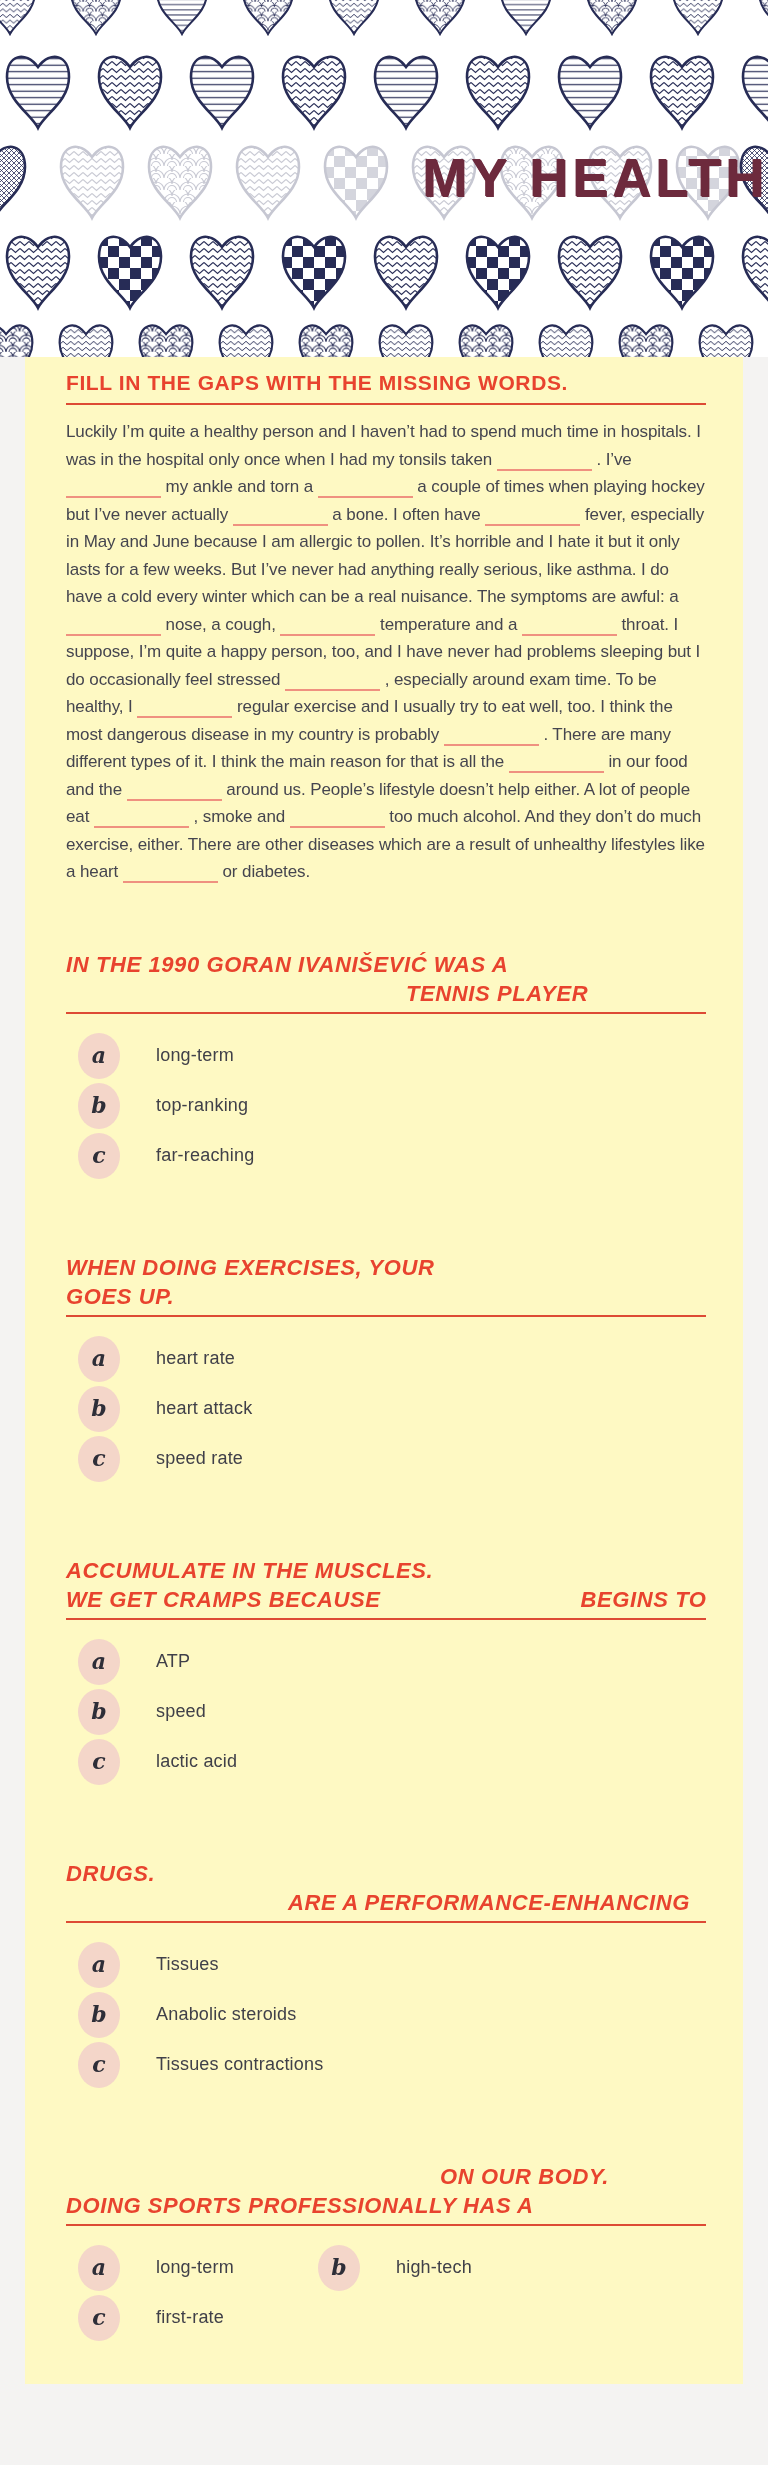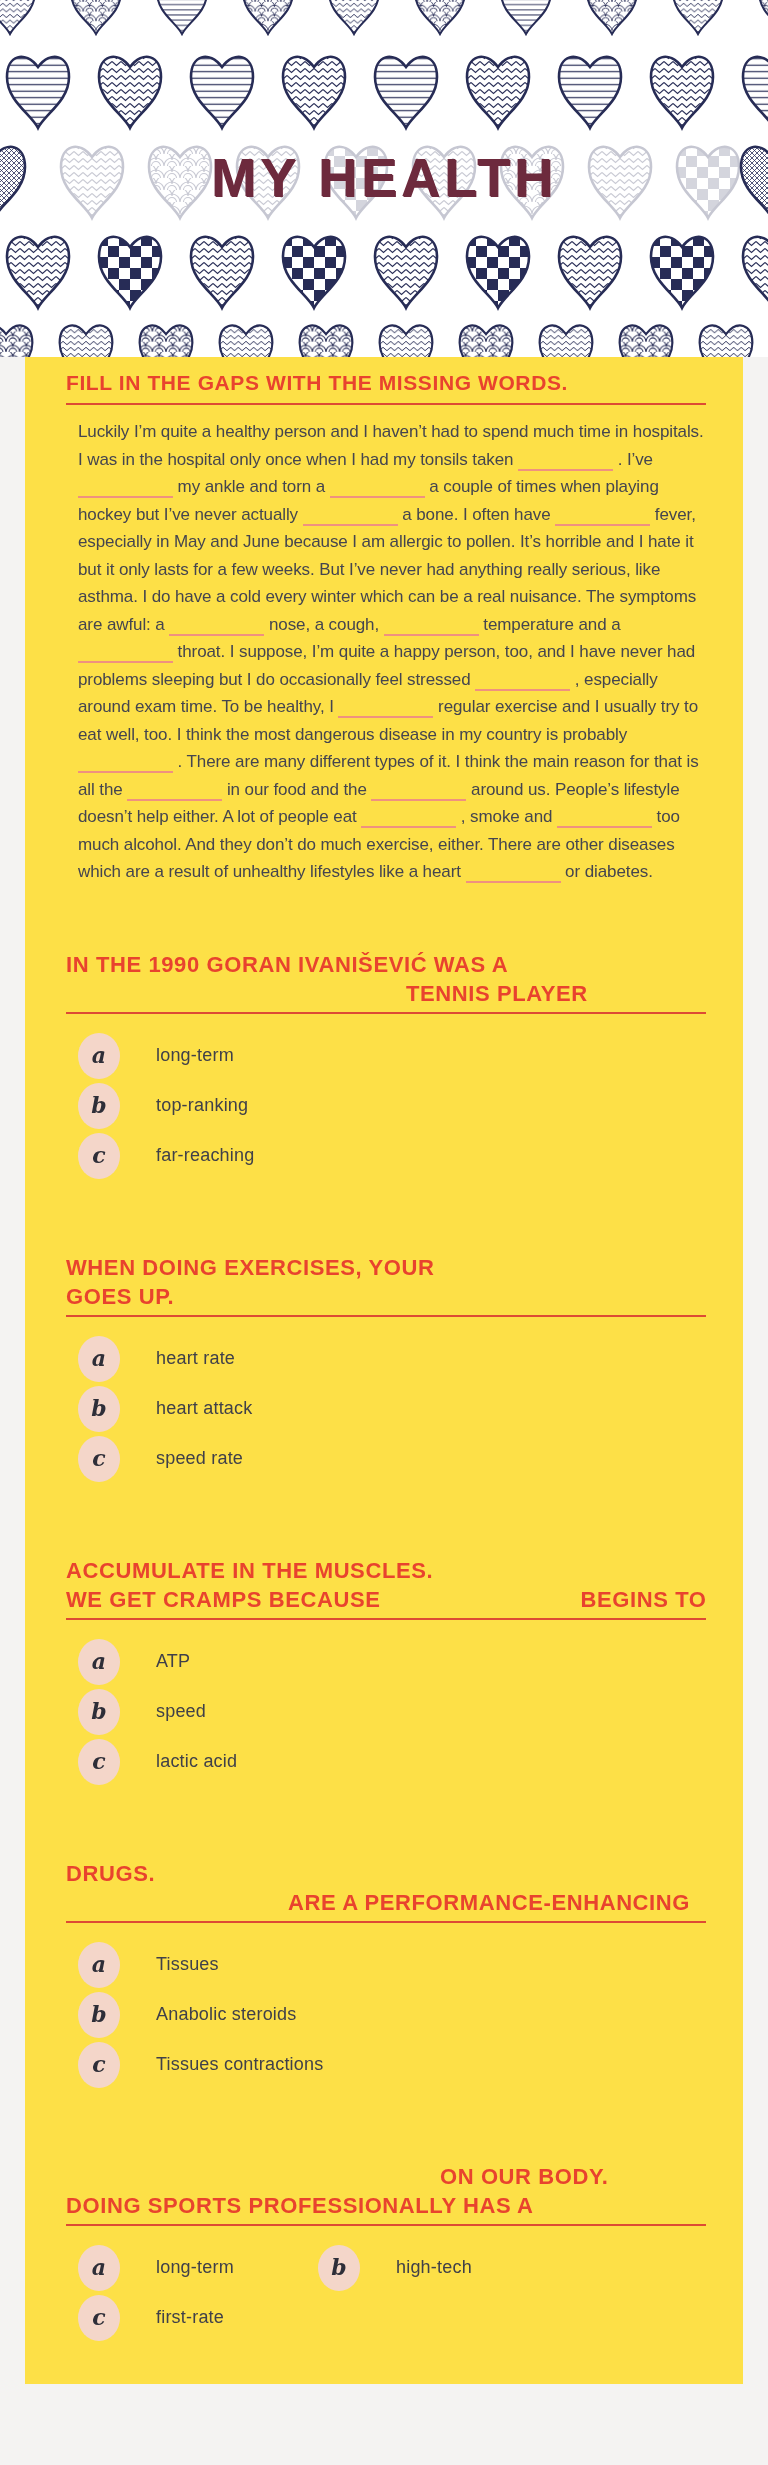--- a/index.html
+++ b/index.html
@@ -27,49 +27,49 @@
     background:#ffffff;
     overflow:hidden;
   }
   .banner svg{display:block;width:768px;height:357px;}
   .banner-title{
     position:absolute;
     top:146px;
     left:0;
     width:100%;
     margin:0;
-    text-align:center;
+    text-align:right;
     font-size:54px;
     font-weight:bold;
     letter-spacing:4px;
     color:var(--maroon);
     text-shadow:1px 1px 0 var(--maroon);
   }
   
   .card{
     width:718px;
     margin:0 auto 35px auto;
-    background:#fde047;
+    background:#fef9c3;
     padding:13px 37px 41px 41px;
   }
   .section-heading{
     margin:0;
     font-size:21px;
     line-height:26px;
     font-weight:bold;
     letter-spacing:0.6px;
     color:var(--accent);
   }
   .divider{
     height:2px;
     background:var(--divider);
     margin-top:7px;
   }
   .gap-text{
-    margin:13px 0 0 12px;
+    margin:13px 0 0 0;
     max-width:645px;
     font-size:17px;
     line-height:27.5px;
     letter-spacing:-0.1px;
     color:var(--body-text);
   }
   .blank{
     display:inline-block;
     height:20px;
     border-bottom:2px solid var(--blank);
@@ -81,20 +81,21 @@
   }
   
   .question{margin-top:72px;}
   .question:first-of-type{margin-top:64px;}
   .q-heading{
     margin:0;
     font-weight:bold;
     font-size:22px;
     color:var(--accent);
     letter-spacing:0.6px;
+    font-style:italic;
   }
   .q-line{line-height:29px;white-space:nowrap;}
   .q-heading + .divider{margin-top:4px;}
   .options{margin-top:17px;}
   .option{
     display:flex;
     align-items:center;
     height:50px;
     padding-left:12px;
     cursor:pointer;

